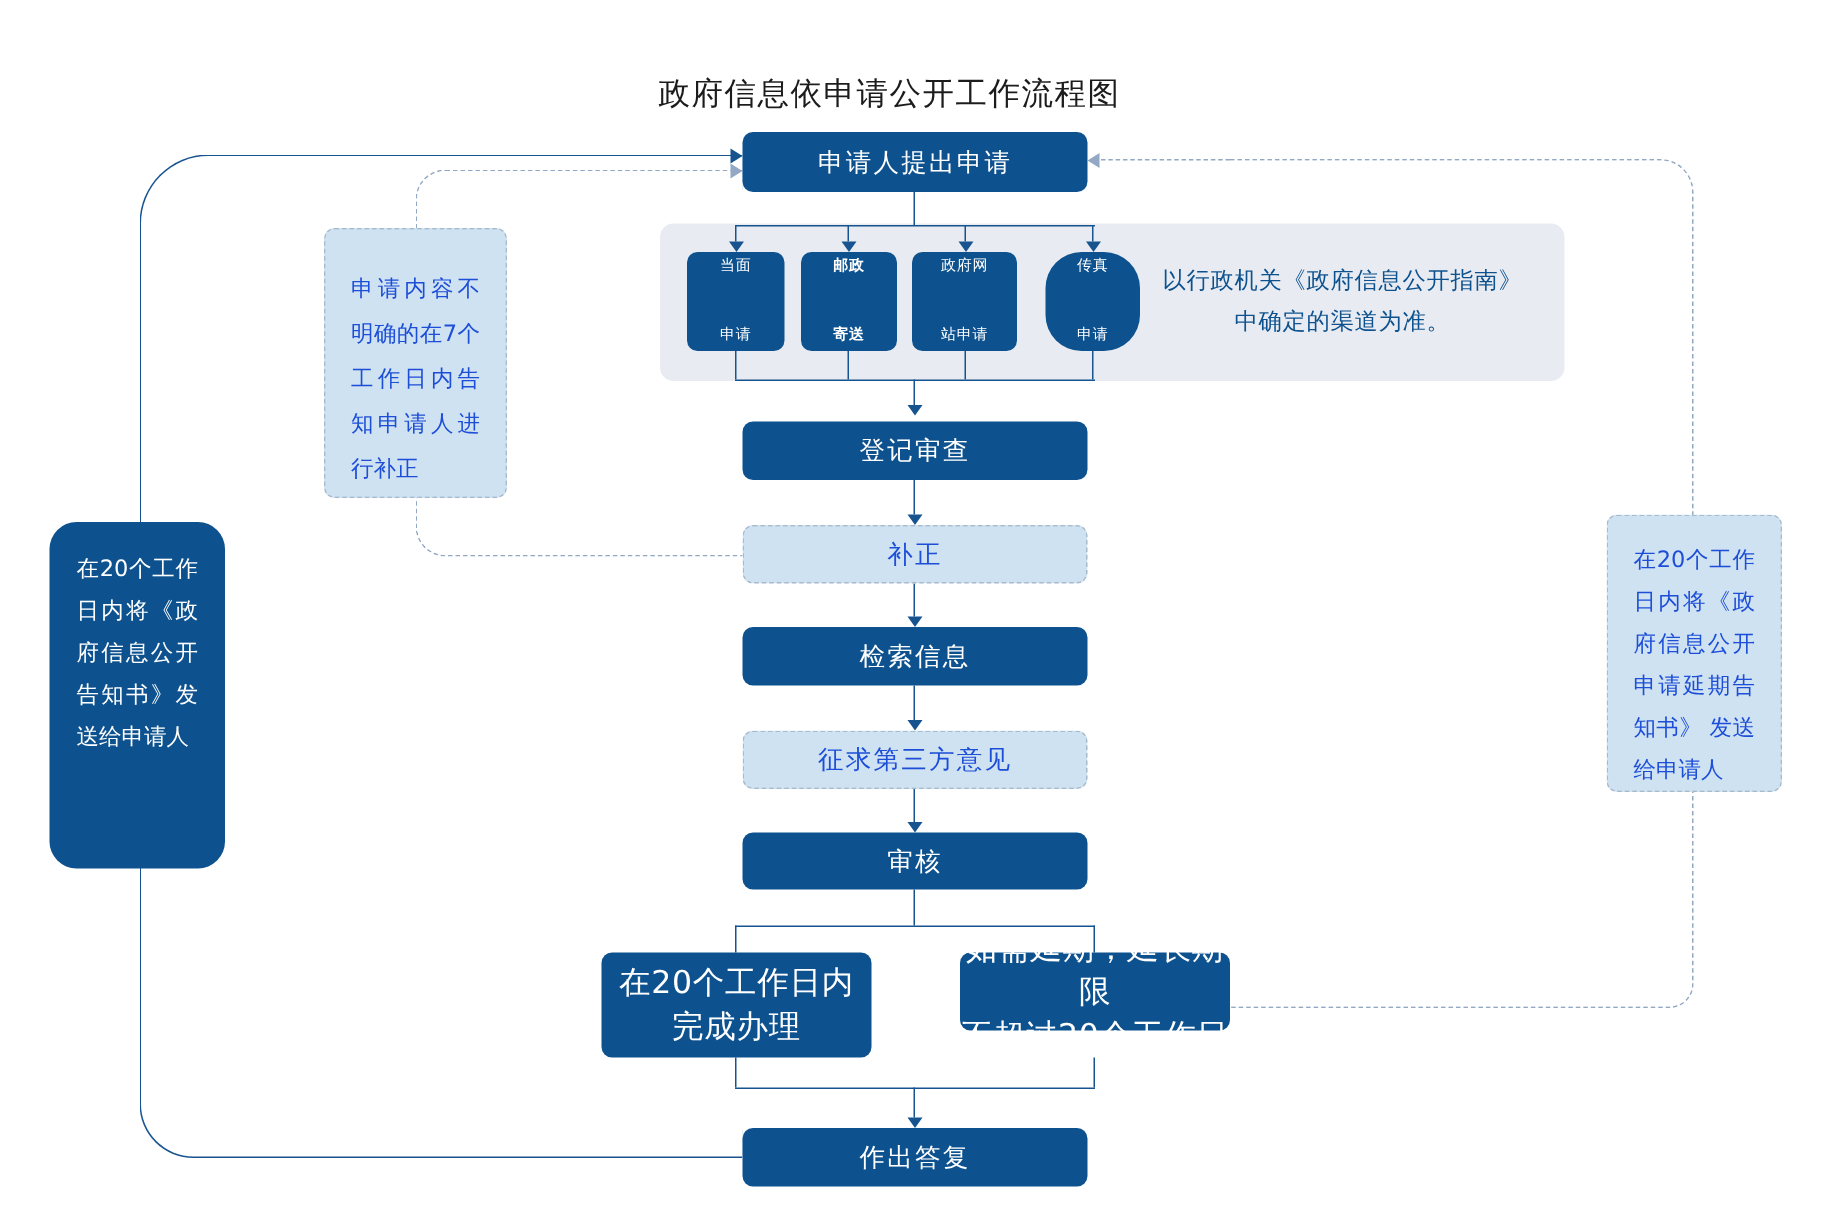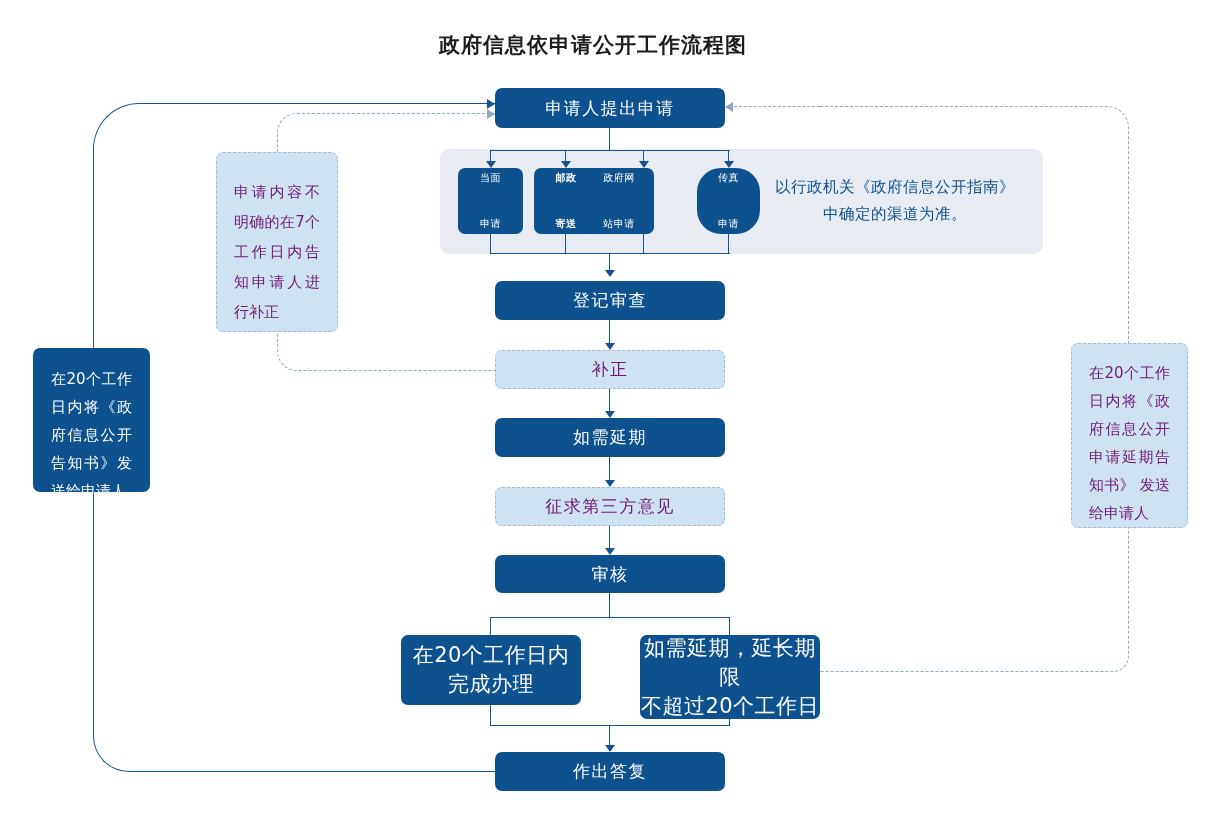--- a/index.html
+++ b/index.html
@@ -2,29 +2,29 @@
 <html><head>
 <meta charset="utf-8">
 <style>
   * { margin:0; padding:0; box-sizing:border-box; }
   html,body { background:#ffffff; }
   .canvas {
     position:relative; width:1220px; height:821px; background:#ffffff;
     font-family:"DejaVu Sans","Liberation Sans",sans-serif; overflow:hidden;
   }
   .title {
-    position:absolute; left:0; top:31px; width:1186px; text-align:center;
-    font-size:21px; font-weight:bold; color:#1c1c1c; letter-spacing:1px;
+    position:absolute; left:0; top:48px; width:1186px; text-align:center;
+    font-size:21px; font-weight:normal; color:#1c1c1c; letter-spacing:1px;
   }
   .node {
     position:absolute; display:flex; align-items:center; justify-content:center;
     flex-direction:column; text-align:center;
   }
   .dark  { background:#0d528f; color:#ffffff; border-radius:7px; }
-  .light { background:#cfe2f2; color:#701a75; border:1.6px dashed #a7b9cc; border-radius:7px; }
+  .light { background:#cfe2f2; color:#1d4ed8; border:1.6px dashed #a7b9cc; border-radius:7px; }
   .main-label { font-size:17px; letter-spacing:1.5px;text-align:right; }
   .two-line { font-size:21px; line-height:29px; letter-spacing:0.5px; }
   .channel { font-size:10px; line-height:26px; letter-spacing:0.5px;gap:20px; }
   .container-bg { position:absolute; background:#e8ecf2; border-radius:9px; }
   .note {
     position:absolute; color:#0d528f; font-size:15.5px; line-height:27px; letter-spacing:0.5px;
   }
   .side {
     position:absolute; font-size:15px; text-align:justify; text-align-last:left;
   }
@@ -127,65 +127,65 @@
     </div>
 
   <div class="node dark channel" style="left:458px; top:168px; width:65px; height:66px;">
     <span>当面</span>
     <span>申请</span>
   </div>
   <div class="node dark channel" style="left:534px; top:168px; width:64px; height:66px;font-weight:bold;">
     <span>邮政</span>
     <span>寄送</span>
   </div>
-  <div class="node dark channel" style="left:584px; top:168px; width:70px; height:66px;">
+  <div class="node dark channel" style="left:608px; top:168px; width:70px; height:66px;">
     <span>政府网</span>
     <span>站申请</span>
   </div>
   <div class="node dark channel" style="left:697px; top:168px; width:63px; height:66px;border-radius:24px;">
     <span>传真</span>
     <span>申请</span>
   </div>
 
   <div class="note" style="left:775px; top:174px; width:240px;text-align:center;">以行政机关《政府信息公开指南》中确定的渠道为准。</div>
 
   <div class="node dark main-label" style="left:495px; top:281px; width:230px; height:39px;">
       <span>登记审查</span>
     </div>
 
   <div class="node light main-label" style="left:495px; top:350px; width:230px; height:39px;">
       <span>补正</span>
     </div>
 
   <div class="node dark main-label" style="left:495px; top:418px; width:230px; height:39px;">
-      <span>如需延期</span>
+      <span>检索信息</span>
     </div>
 
   <div class="node light main-label" style="left:495px; top:487px; width:230px; height:39px;">
       <span>征求第三方意见</span>
     </div>
 
   <div class="node dark main-label" style="left:495px; top:555px; width:230px; height:38px;">
       <span>审核</span>
     </div>
 
   <div class="node dark two-line" style="left:401px; top:635px; width:180px; height:70px;">
     <span>在20个工作日内</span>
     <span>完成办理</span>
   </div>
-  <div class="node dark two-line" style="left:640px; top:635px; width:180px; height:84px;">
+  <div class="node dark two-line" style="left:640px; top:635px; width:180px; height:52px;">
     <span>如需延期，延长期限</span>
     <span>不超过20个工作日</span>
   </div>
 
   <div class="node dark main-label" style="left:495px; top:752px; width:230px; height:39px;">
       <span>作出答复</span>
     </div>
 
-  <div class="side dark" style="left:33px; top:348px; width:117px; height:144px; border-radius:7px;
+  <div class="side dark" style="left:33px; top:348px; width:117px; height:231px; border-radius:18px;
         padding:17px 18px 0 18px; line-height:28px; color:#ffffff;">在20个工作日内将《政府信息公开告知书》发送给申请人</div>
 
   <div class="side light" style="left:216px; top:152px; width:122px; height:180px;
         padding:24px 17px 0 17px; line-height:30px;">申请内容不明确的在7个工作日内告知申请人进行补正</div>
 
   <div class="side light" style="left:1071px; top:343px; width:117px; height:185px;
         padding:15px 17px 0 17px; line-height:28px;">在20个工作日内将《政府信息公开申请延期告知书》 发送给申请人</div>
 
 </div>
 

